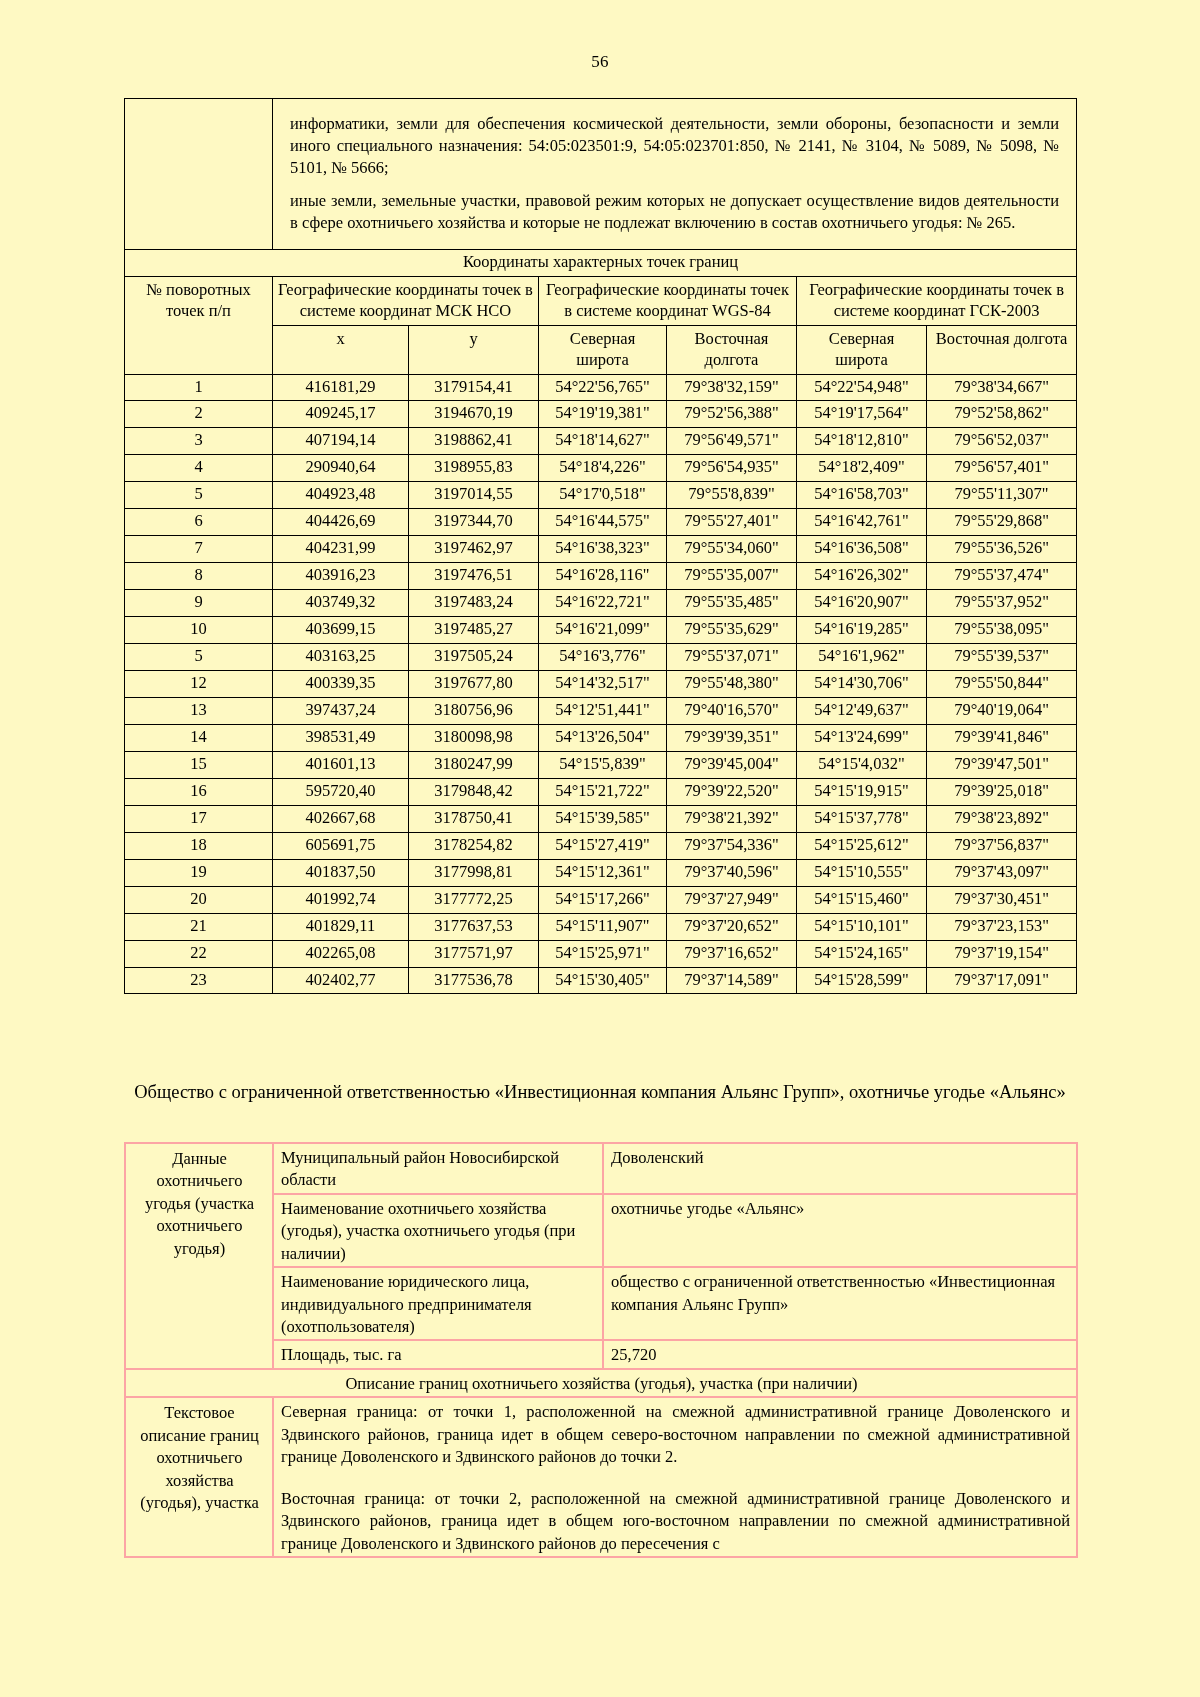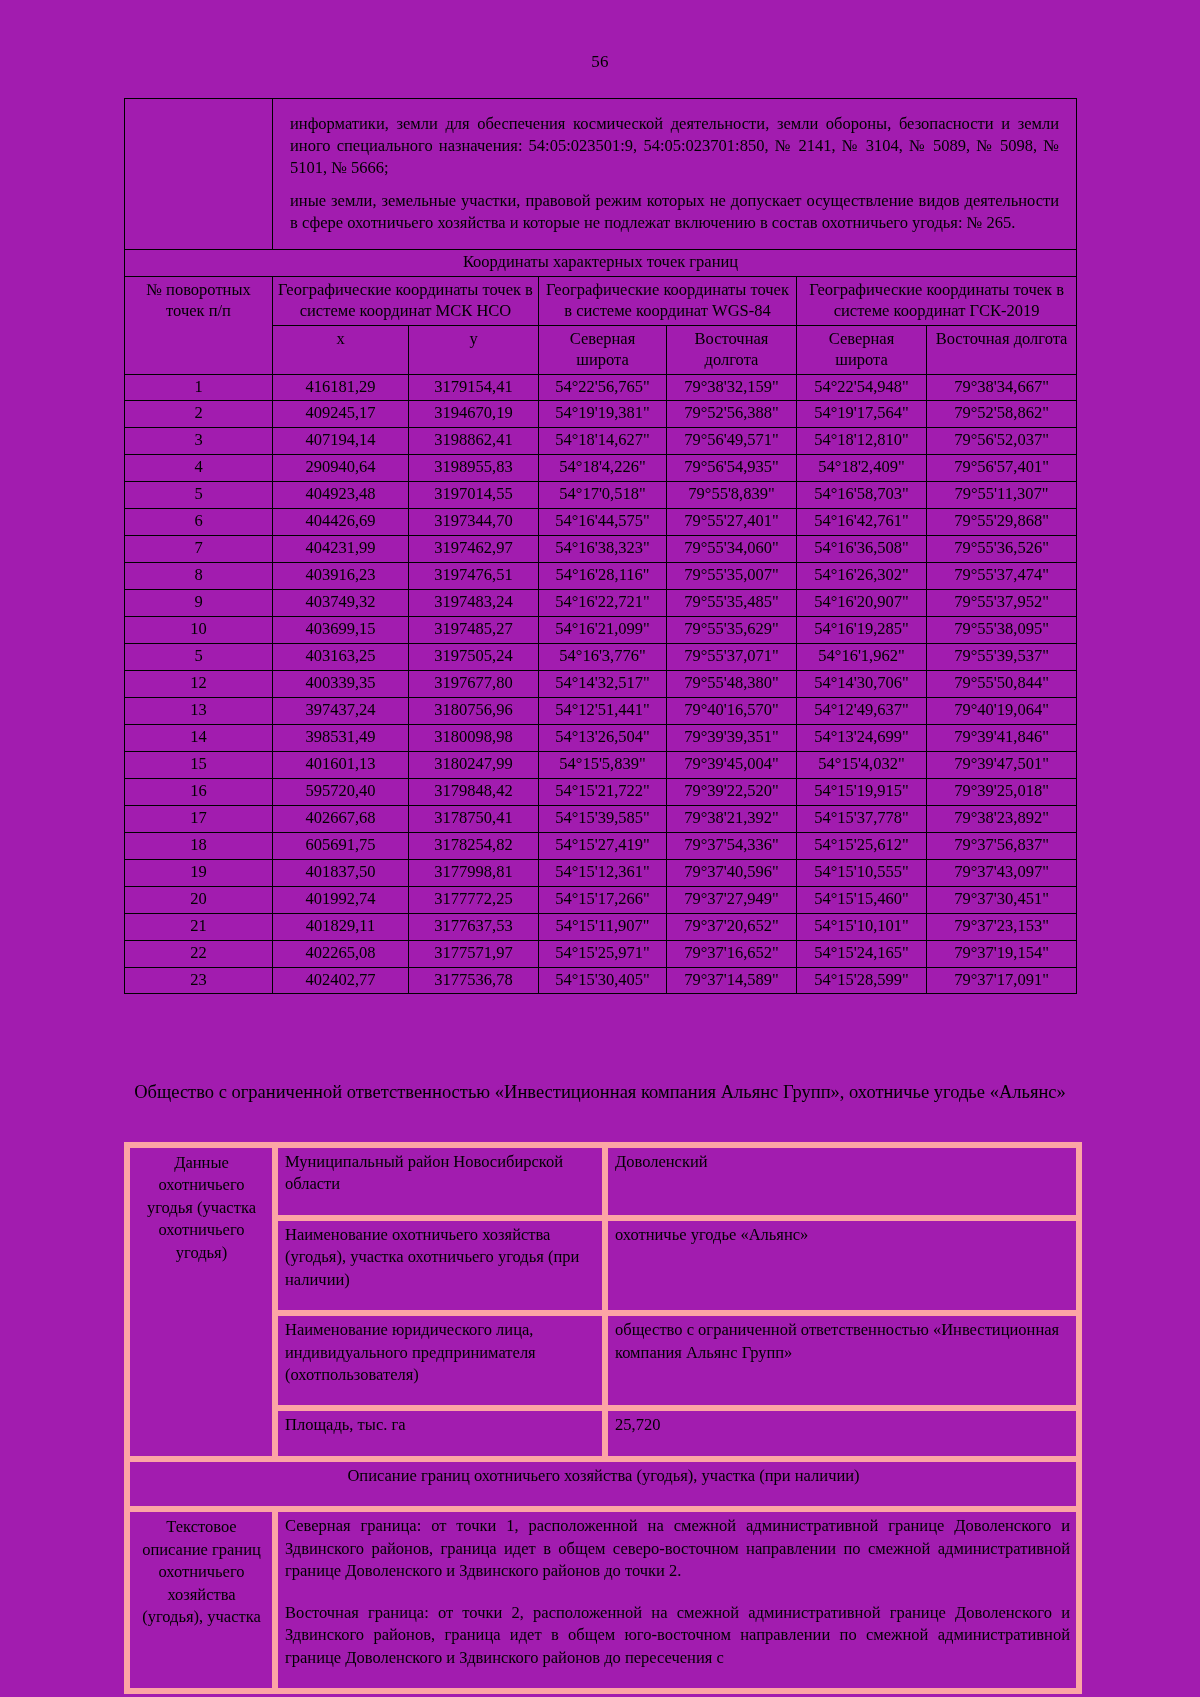--- a/index.html
+++ b/index.html
@@ -11,21 +11,21 @@
   body {
     font-family: "Liberation Serif", "DejaVu Serif", serif;
     color: #000000;
     -webkit-font-smoothing: antialiased;
   }
   .page {
     position: relative;
     width: 1200px;
     min-height: 1697px;
     margin: 0 auto;
-    background: #a21caf;
+    background: #fef9c3;
     box-sizing: border-box;
     padding: 0;
   }
   .page-number {
     text-align: center;
     font-size: 17px;
     padding-top: 52px;
     padding-bottom: 26px;
     letter-spacing: 0.2px;
   }
@@ -93,22 +93,22 @@
 
   
   table.info {
     border-collapse: collapse;
     width: 952px;
     table-layout: fixed;
     font-size: 16.5px;
     line-height: 1.36;
   }
   table.info td {
-    border: 6px solid #fca5a5;
-    padding: 3px 6px 19px 7px;
+    border: 2px solid #fca5a5;
+    padding: 3px 6px 1px 7px;
     vertical-align: top;
   }
   table.info td.label-col {
     text-align: center;
     vertical-align: top;
     padding-top: 4px;
   }
   table.info td.span-center {
     text-align: center;
   }
@@ -150,21 +150,21 @@
         </tr>
 
         <tr>
           <td colspan="7" class="ctr">Координаты характерных точек границ</td>
         </tr>
 
         <tr>
           <td rowspan="2" class="coord-head-cell">№ поворотных точек п/п</td>
           <td colspan="2" class="coord-head-cell">Географические координаты точек в системе координат МСК НСО</td>
           <td colspan="2" class="coord-head-cell">Географические координаты точек в системе координат WGS-84</td>
-          <td colspan="2" class="coord-head-cell">Географические координаты точек в системе координат ГСК-2019</td>
+          <td colspan="2" class="coord-head-cell">Географические координаты точек в системе координат ГСК-2003</td>
         </tr>
 
         <tr>
           <td class="coord-head-cell">x</td>
           <td class="coord-head-cell">y</td>
           <td class="coord-head-cell">Северная широта</td>
           <td class="coord-head-cell">Восточная долгота</td>
           <td class="coord-head-cell">Северная широта</td>
           <td class="coord-head-cell">Восточная долгота</td>
         </tr>

